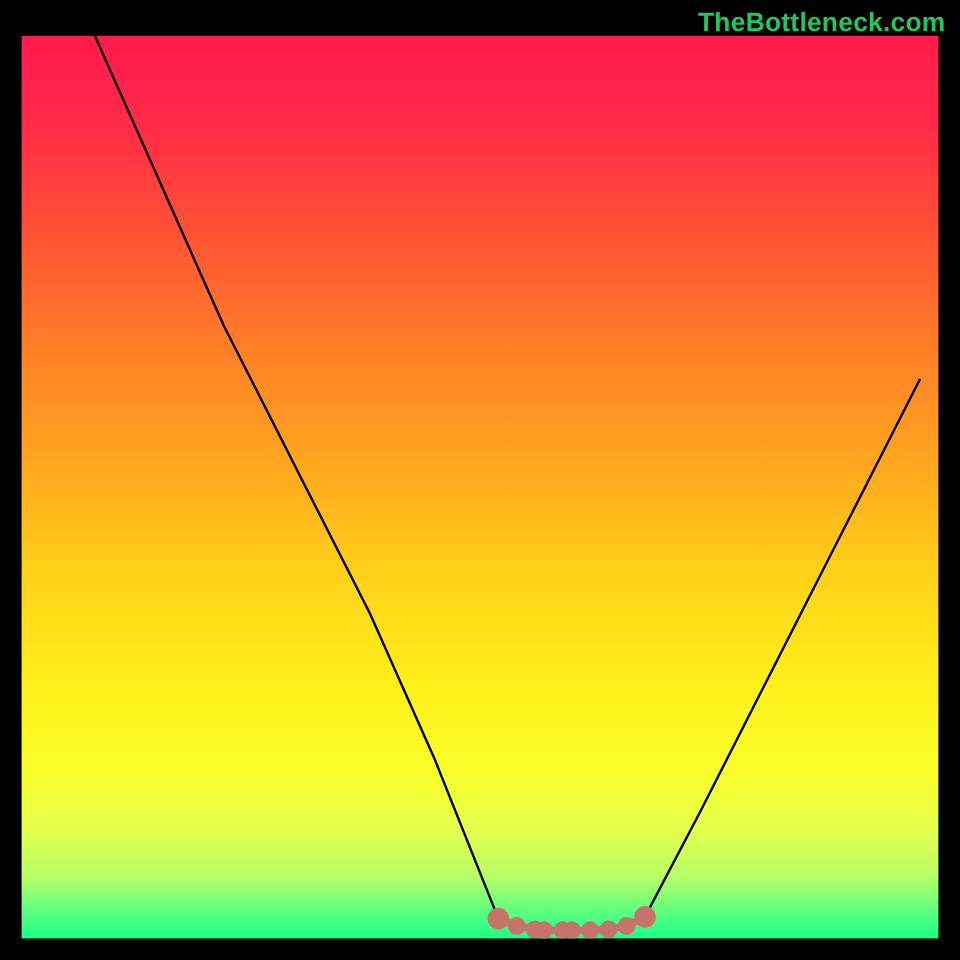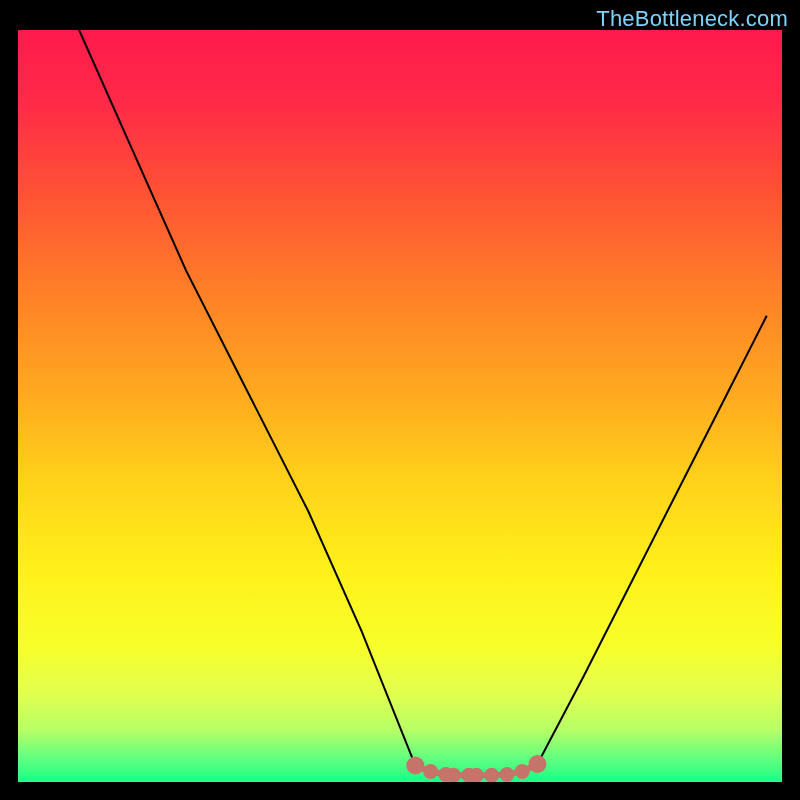--- a/index.html
+++ b/index.html
@@ -18,22 +18,22 @@
   }
   svg {
     display: block;
   }
   .watermark {
     position: absolute;
     top: 6px;
     right: 12px;
     font-family: Arial, Helvetica, sans-serif;
     font-size: 22px;
-    font-weight: 400;
-    color: #7dd3fc;
+    font-weight: 700;
+    color: #22c55e;
     letter-spacing: 0.2px;
     user-select: none;
   }
 </style>
 </head>
 <body>
 
 <div class="stage">
   <svg id="chart-svg" width="800" height="800" viewBox="0 0 800 800">
     <defs>

